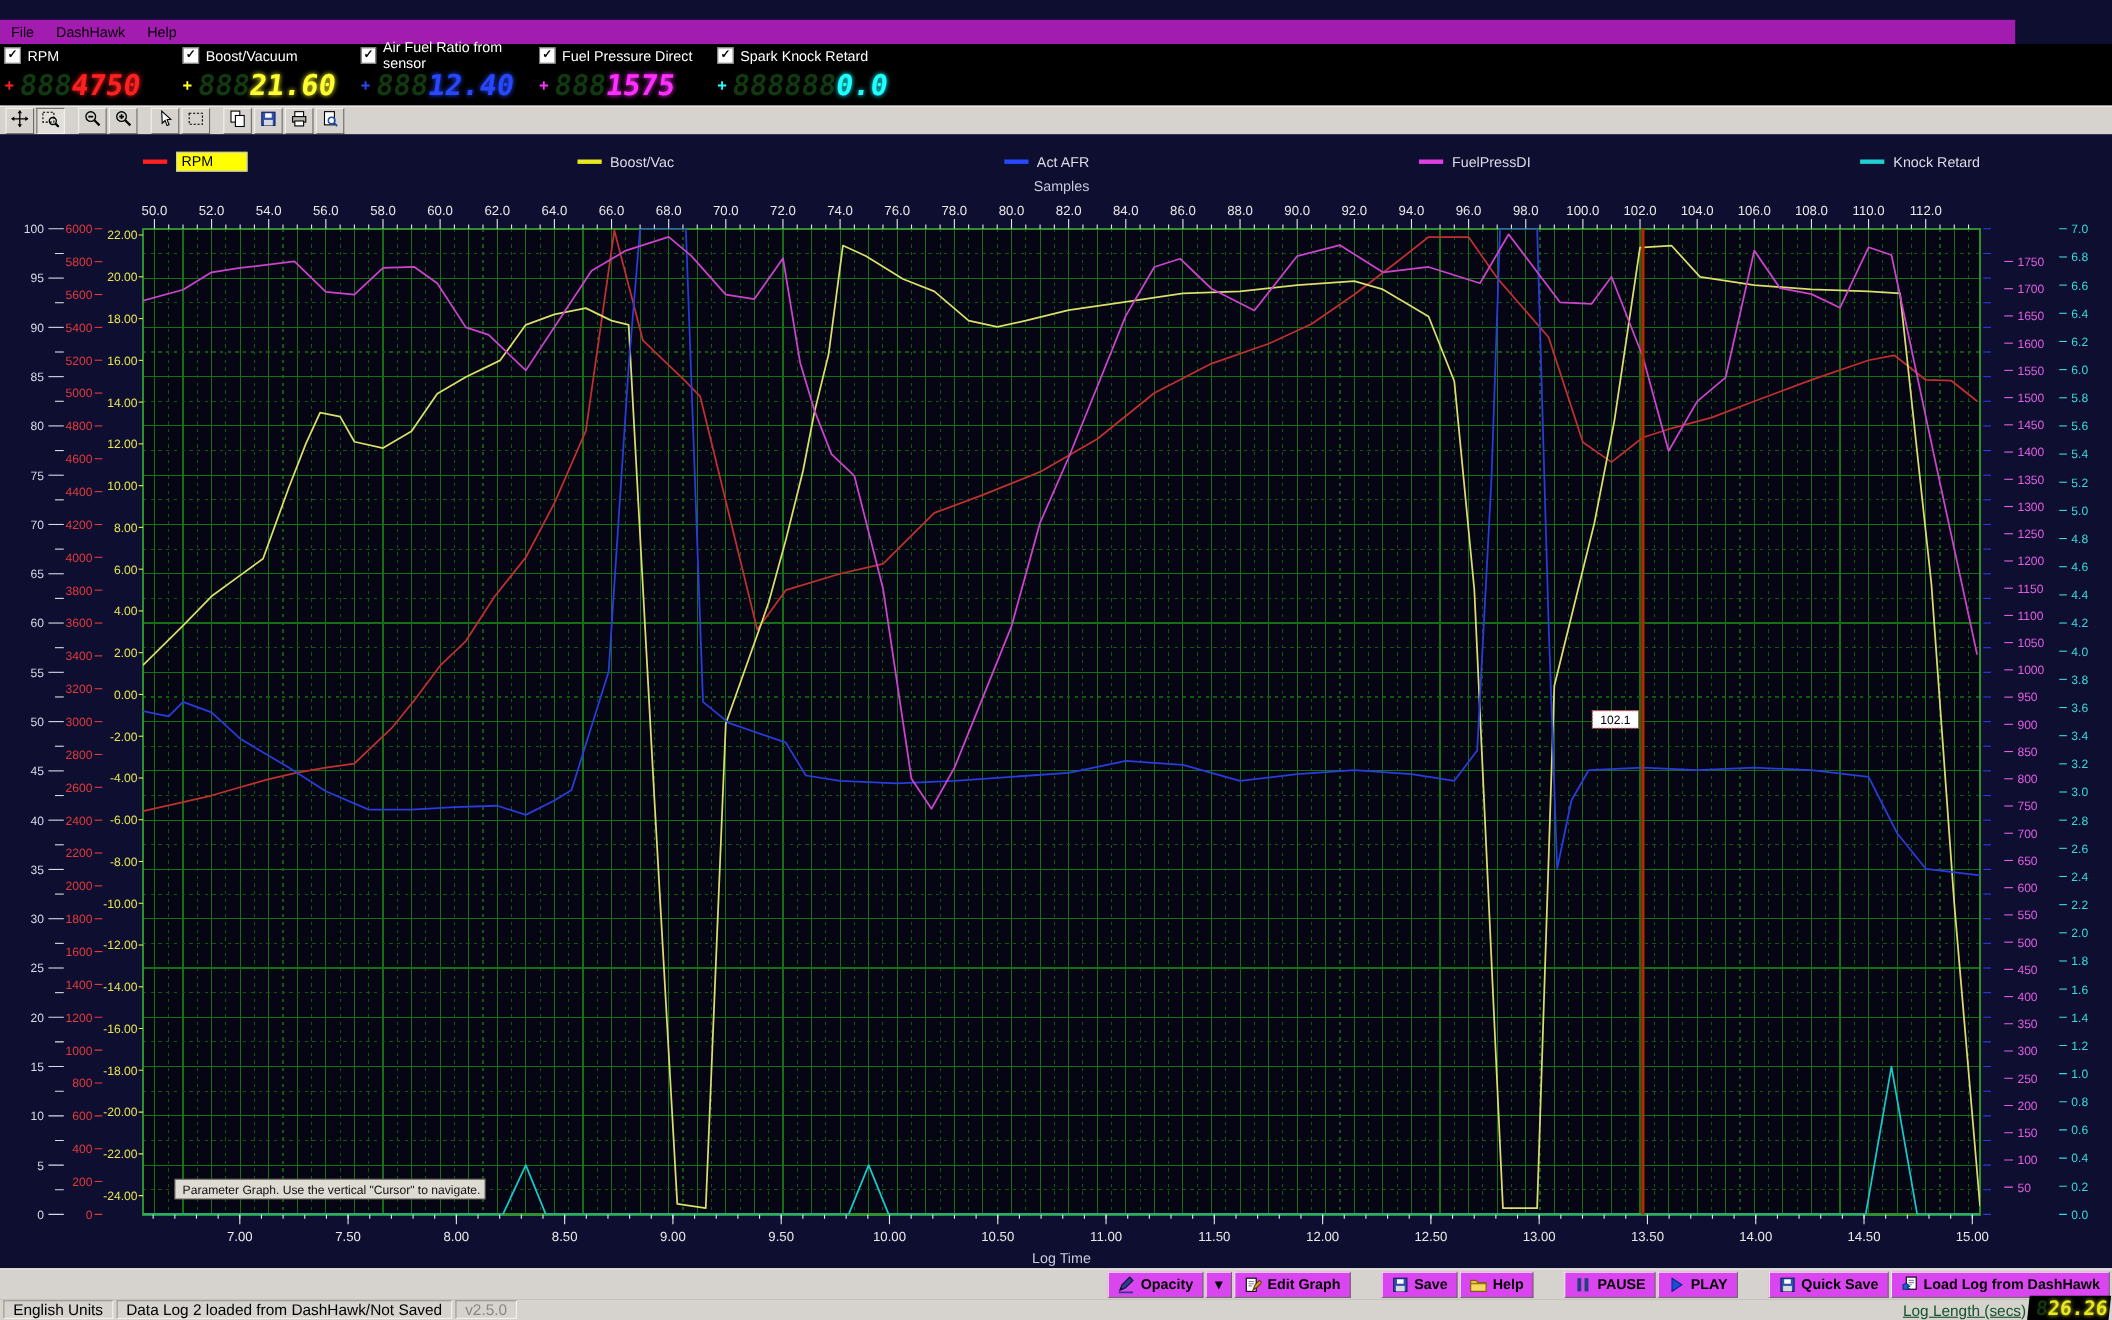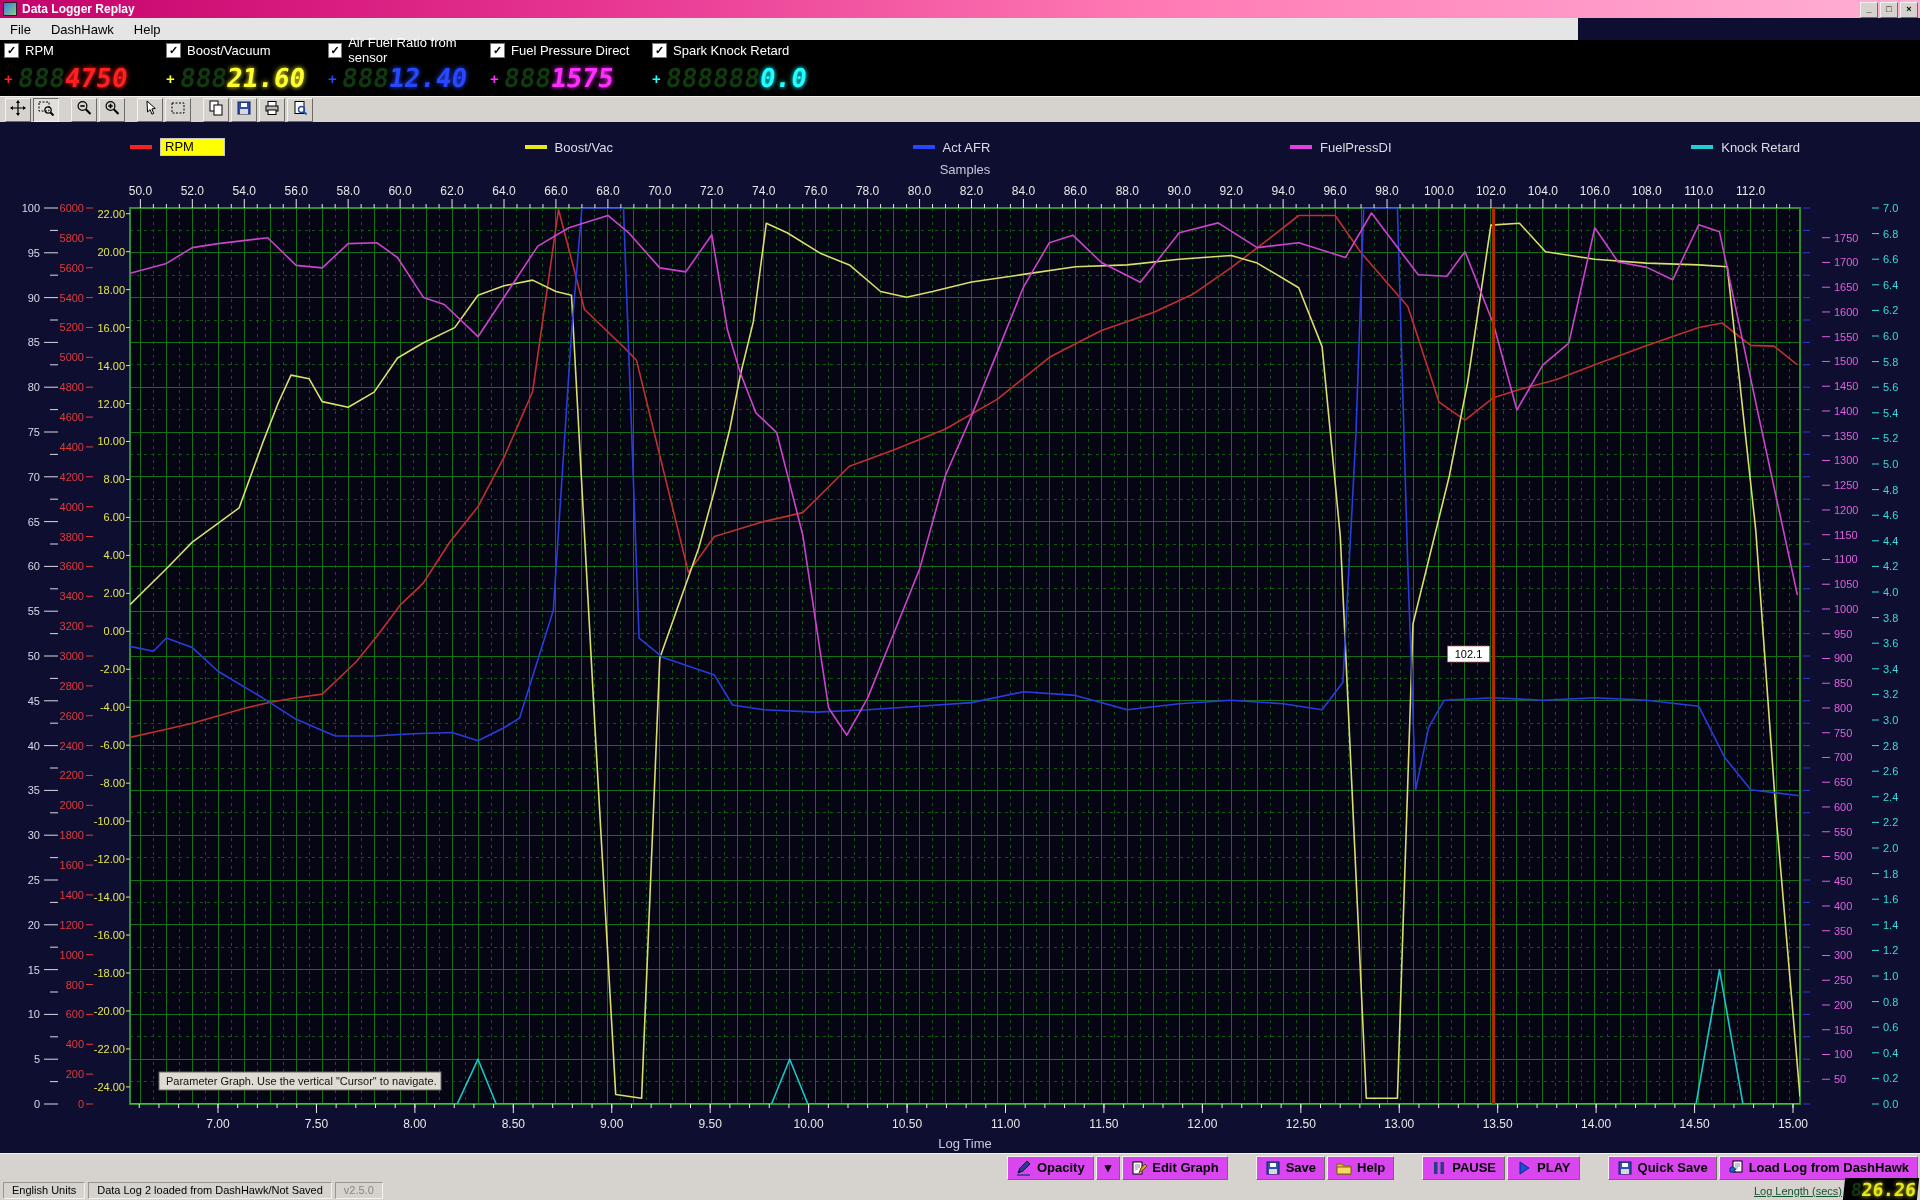--- a/index.html
+++ b/index.html
@@ -9,21 +9,21 @@
   .titlebar{position:absolute;left:0;top:0;width:1920px;height:18px;
     background:linear-gradient(90deg,#c4006a 0%,#e63390 30%,#ff7ab4 60%,#ffb0d4 100%);
     display:flex;align-items:center;color:#fff;font-size:12px;font-weight:bold;}
   .titleicon{width:12px;height:12px;margin:0 5px 0 3px;
     background:linear-gradient(135deg,#3a7ad8,#88d088);border:1px solid #222;}
   .wbtns{position:absolute;right:2px;top:2px;display:flex;gap:2px;}
   .wbtn{width:16px;height:14px;background:#d6d3ce;border:1px solid;
     border-color:#f4f2ee #6e6a64 #6e6a64 #f4f2ee;font-size:9px;line-height:12px;
     text-align:center;color:#000;font-weight:bold;}
   
-  .menubar{position:absolute;left:0;top:18px;width:1578px;height:22px;background:#e5e5e5;
+  .menubar{position:absolute;left:0;top:18px;width:1832px;height:22px;background:#a21caf;
     display:flex;align-items:center;font-size:13px;color:#000;border-bottom:3px solid #ec4899;}
   .menuitem{padding:2px 10px;}
   
   .paramrow{position:absolute;left:4px;top:40px;width:810px;height:20px;background:#000;
     display:flex;}
   .param{width:162px;display:flex;align-items:center;color:#fff;font-size:13px;}
   .cbx{width:13px;height:13px;background:#fff;border:1px solid #777;margin-right:6px;
     font-size:11px;line-height:12px;text-align:center;color:#000;font-weight:bold;}
   .rowbg{position:absolute;left:0;top:40px;width:1920px;height:56px;background:#000;}
   
@@ -59,45 +59,36 @@
   
   .btoolbar{position:absolute;left:0;top:1153px;width:1920px;height:28px;background:#d6d3ce;
     border-top:1px solid #f4f2ee;display:flex;align-items:center;justify-content:flex-end;
     padding-right:2px;box-sizing:border-box;}
   .bbtn{height:22px;display:flex;align-items:center;gap:5px;padding:0 8px;margin-left:2px;
     background:#d946ef;border:1px solid;border-color:#f4f2ee #6e6a64 #6e6a64 #f4f2ee;
     font-size:13px;font-weight:bold;color:#000;white-space:nowrap;}
   .bgap{width:26px;}
   
   .statusbar{position:absolute;left:0;top:1181px;width:1920px;height:19px;background:#d6d3ce;
-    display:flex;align-items:center;font-size:11px;color:#000;}
+    display:flex;align-items:center;font-size:14px;color:#000;}
   .scell{height:15px;line-height:15px;padding:0 8px;margin-left:3px;border:1px solid;
     border-color:#9a968e #f4f2ee #f4f2ee #9a968e;white-space:nowrap;}
   .scell.ver{color:#8a867e;text-align:right;}
   .loglen{position:absolute;right:78px;color:#14532d;text-decoration:underline;}
   .lled{position:absolute;right:2px;top:1178px;width:74px;height:22px;background:#000;
     display:flex;justify-content:flex-end;align-items:center;padding-right:2px;box-sizing:border-box;
     font-family:"DejaVu Sans Mono",monospace;font-weight:bold;font-size:18px;
     transform:skewX(-6deg);}
   svg text{font-family:"Liberation Sans",sans-serif;}
 </style>
 </head>
 <body>
 
 <div class="app">
 
-  <div class="titlebar">
-    <div class="titleicon"></div>
-    <span>Data Logger Replay</span>
-    <div class="wbtns">
-      <div class="wbtn">_</div>
-      <div class="wbtn">□</div>
-      <div class="wbtn">×</div>
-    </div>
-  </div>
 
   <div class="menubar">
     <span class="menuitem">File</span>
     <span class="menuitem">DashHawk</span>
     <span class="menuitem">Help</span>
   </div>
 
   <div class="rowbg"></div>
 
   <div class="paramrow" id="param-row">

